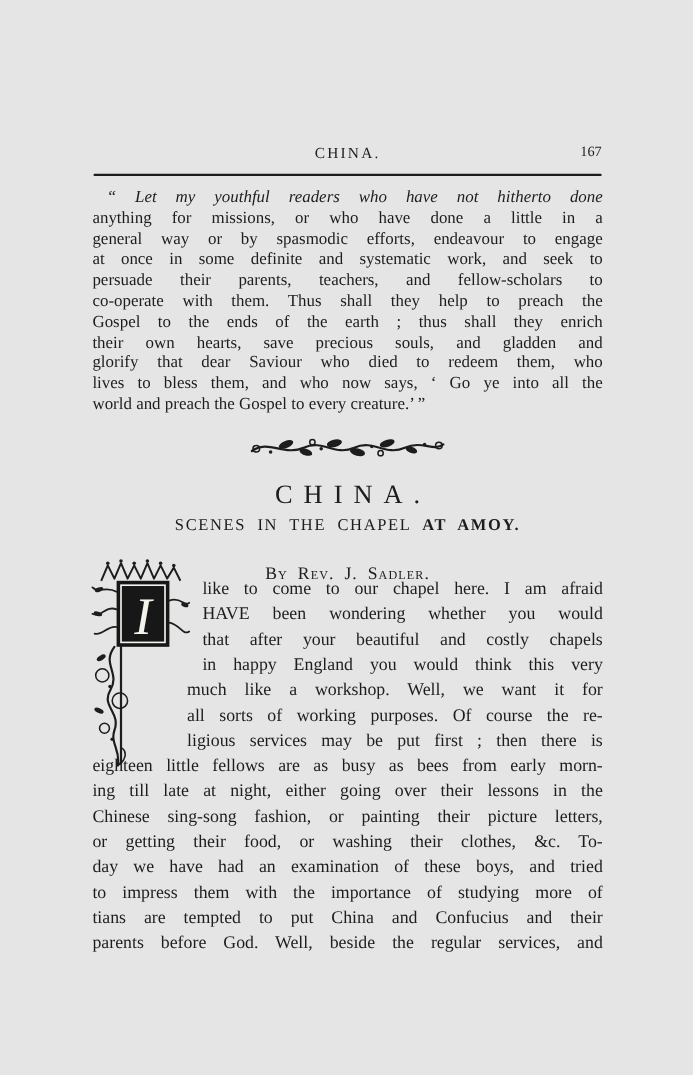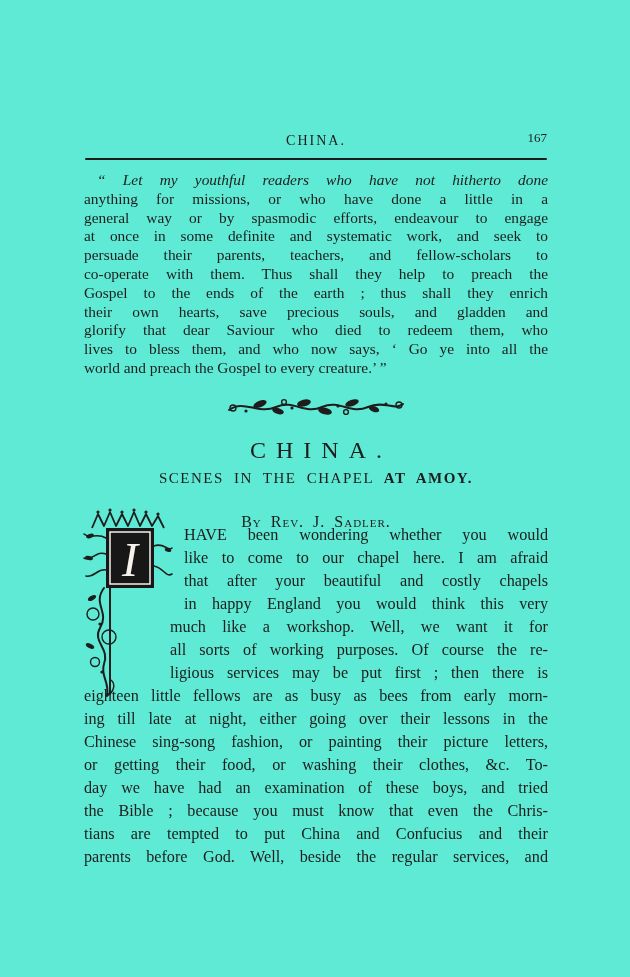--- a/index.html
+++ b/index.html
@@ -1,20 +1,20 @@
 <!DOCTYPE html>
 <html><head>
 <meta charset="utf-8">
 <style>
   html, body { margin: 0; padding: 0; background: #ffffff; }
   .page {
     position: relative;
     width: 630px;
     height: 977px;
-    background: #5eead4;
+    background: #e5e5e5;
     font-family: "Liberation Serif", "DejaVu Serif", serif;
     color: #1d1d1d;
     overflow: hidden;
   }
   
   .running-header {
     position: absolute;
     top: 133px; left: 84px; width: 464px;
     text-align: center;
     font-size: 14px;
@@ -190,30 +190,30 @@
     </g>
     <g fill="#1d1d1d">
       <ellipse cx="12" cy="92" rx="4.5" ry="2.2" transform="rotate(-30 12 92)"></ellipse>
       <ellipse cx="10" cy="140" rx="4.5" ry="2.2" transform="rotate(25 10 140)"></ellipse>
       <circle cx="20" cy="118" r="1.6"></circle>
       <circle cx="22" cy="166" r="1.6"></circle>
     </g>
   </svg>
 
   <div class="body-para">
+    <div class="line ind-a">like to come to our chapel here.  I am afraid</div>
     <div class="line ind-a">HAVE been wondering whether you would</div>
-    <div class="line ind-a">like to come to our chapel here.  I am afraid</div>
     <div class="line ind-a">that after your beautiful and costly chapels</div>
     <div class="line ind-a">in happy England you would think this very</div>
     <div class="line ind-b">much like a workshop.  Well, we want it for</div>
     <div class="line ind-b">all sorts of working purposes.  Of course the re-</div>
     <div class="line ind-b">ligious services may be put first ; then there is</div>
     <div class="line">eighteen little fellows are as busy as bees from early morn-</div>
     <div class="line">ing till late at night, either going over their lessons in the</div>
     <div class="line">Chinese sing-song fashion, or painting their picture letters,</div>
     <div class="line">or getting their food, or washing their clothes, &amp;c.  To-</div>
     <div class="line">day we have had an examination of these boys, and tried</div>
-    <div class="line">the Bible ; because you must know that even the Chris-</div>
+    <div class="line">to impress them with the importance of studying more of</div>
     <div class="line">tians are tempted to put China and Confucius and their</div>
     <div class="line">parents before God.  Well, beside the regular services, and</div>
   </div>
 
 </div>
 
 </body></html>

